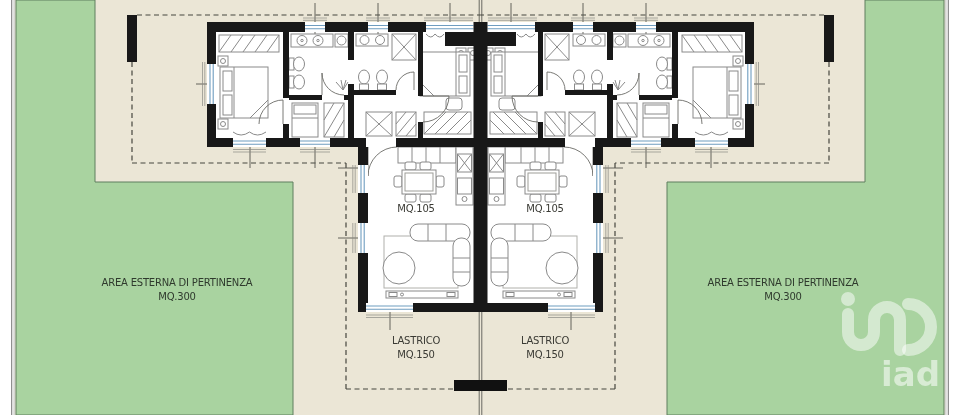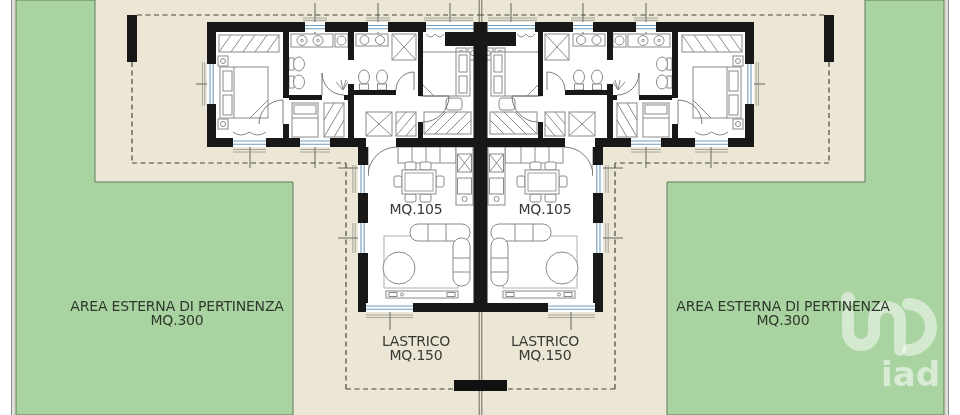--- a/index.html
+++ b/index.html
@@ -4,23 +4,23 @@
 <style>
   html,body{margin:0;padding:0;background:#ffffff;}
   .stage{
     position:relative;width:960px;height:415px;overflow:hidden;background:#ffffff;
     font-family:"DejaVu Sans","Liberation Sans",sans-serif;
   }
   .stage svg{position:absolute;left:0;top:0;}
   .lbl{
     position:absolute;transform:translateX(-50%);
     text-align:center;white-space:nowrap;line-height:14px;
-    font-size:14px;letter-spacing:-0.2px;color:#35352f;
+    font-size:10px;letter-spacing:-0.2px;color:#35352f;
   }
-  .garden-lbl{color:#2f3a2d;margin-top:23px;}
+  .garden-lbl{color:#2f3a2d;}
   .plan-lbl{color:#3a3a34;}
 </style>
 </head>
 <body>
 
 <div class="stage">
 
 <svg width="960" height="415" viewBox="0 0 960 415">
 
   <rect x="0" y="0" width="960" height="415" fill="#ffffff"></rect>

